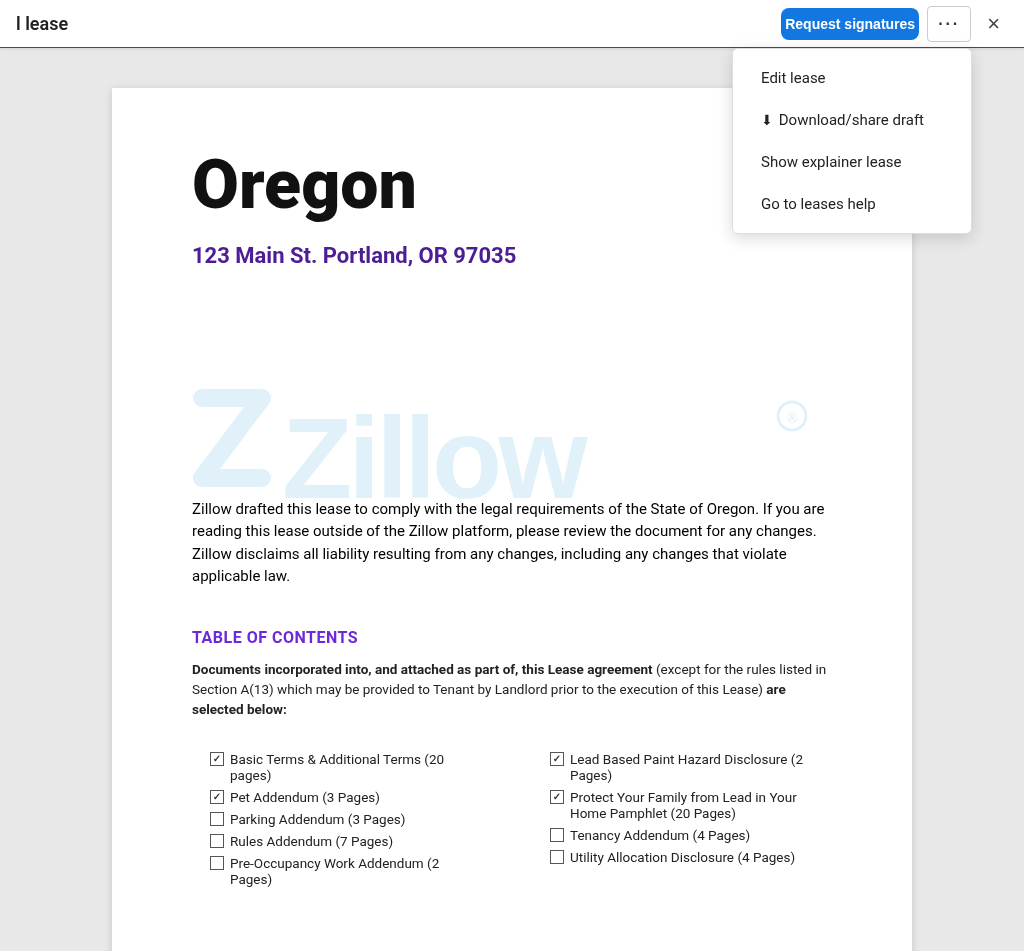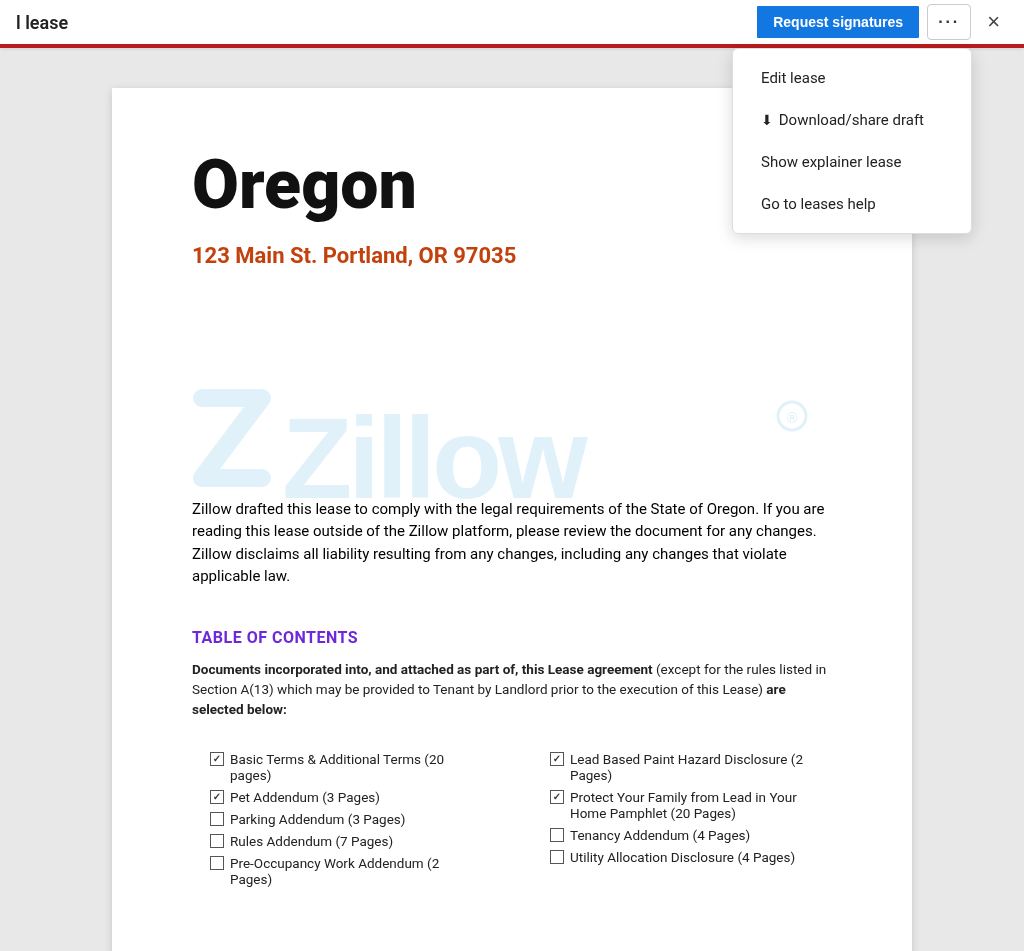--- a/index.html
+++ b/index.html
@@ -12,21 +12,21 @@
     }
 
     
     .header {
       position: fixed;
       top: 0;
       left: 0;
       width: 1024px;
       height: 48px;
       background: #fff;
-      border-bottom: 4px solid #b91c1c;
+      border-bottom: 1px solid #b91c1c;
       display: flex;
       align-items: center;
       justify-content: space-between;
       padding: 0 16px;
       z-index: 100;
       box-shadow: 0 1px 3px rgba(0,0,0,0.1);
     }
     .header-title {
       font-size: 18px;
       font-weight: 600;
@@ -34,22 +34,22 @@
     }
     .header-actions {
       display: flex;
       align-items: center;
       gap: 8px;
     }
     .btn-request-signatures {
       background: #1277e1;
       color: #fff;
       border: none;
-      border-radius: 1px;
-      padding: 8px 16px;
+      border-radius: 8px;
+      padding: 8px 4px;
       font-size: 14px;
       font-weight: 600;
       cursor: pointer;
     }
     .btn-more {
       background: #fff;
       border: 1px solid #ccc;
       border-radius: 4px;
       padding: 8px 10px;
       cursor: pointer;
@@ -115,21 +115,21 @@
       font-size: 68px;
       font-weight: 900;
       color: #111;
       line-height: 1.1;
       margin-bottom: 16px;
     }
 
     .doc-address {
       font-size: 22px;
       font-weight: 700;
-      color: #c2410c;
+      color: #4c1d95;
       margin-bottom: 30px;
       margin-top: 20px;
     }
 
     
     .zillow-watermark {
       position: absolute;
       top: 300px;
       left: 60px;
       width: 660px;

